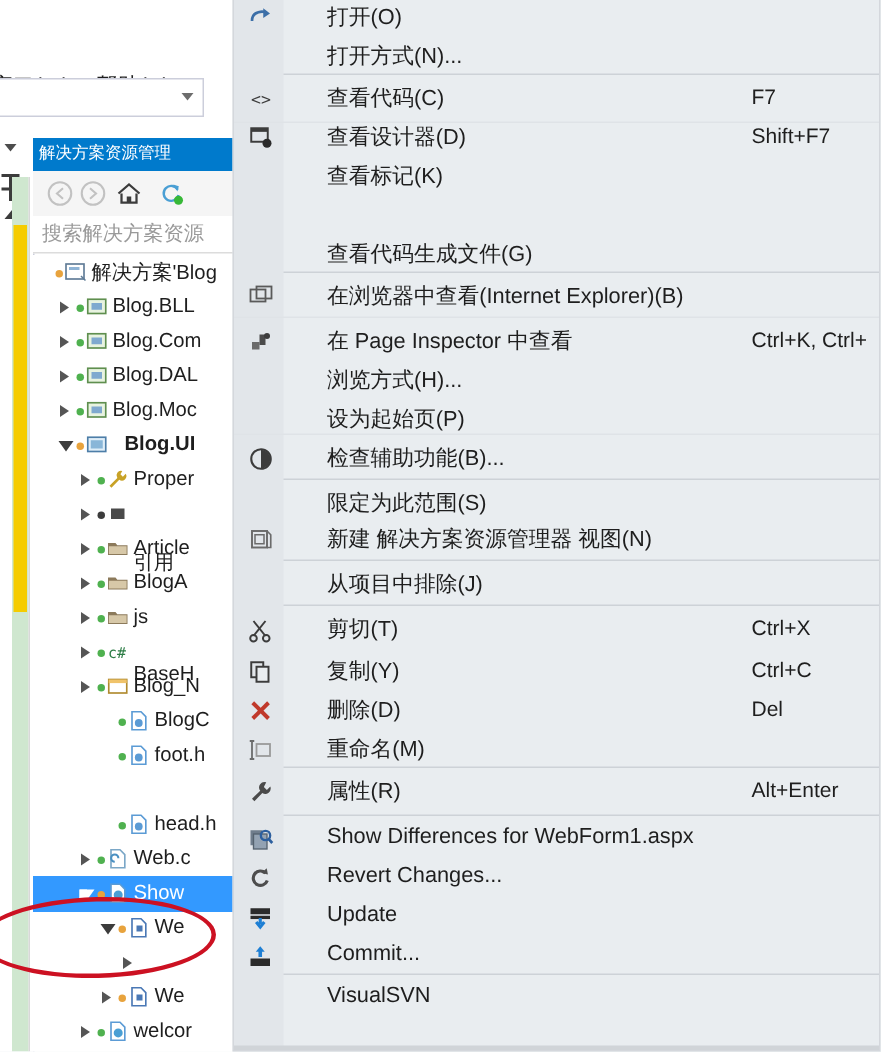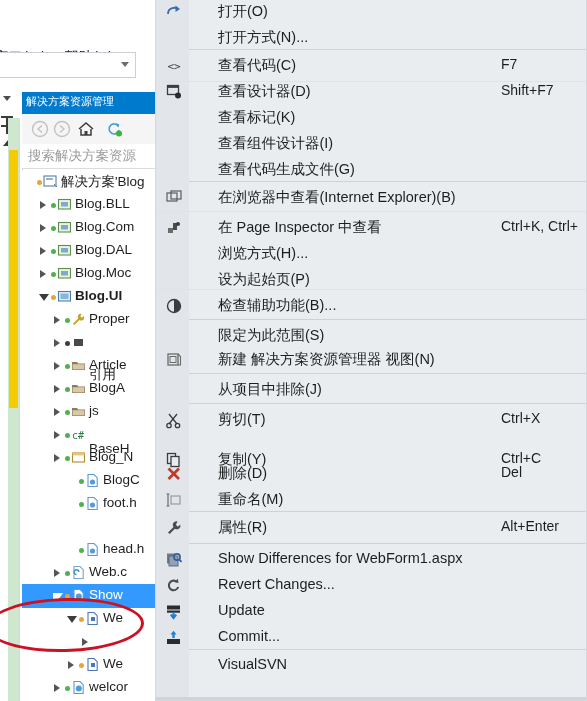--- a/index.html
+++ b/index.html
@@ -199,21 +199,21 @@
       </div>
       <div class="trow bold" style="top: 115px;">
         <span class="twist" style="left: 16px;">
           <span class="op"></span>
         </span>
         <span class="dot" style="left: 29px; background: rgb(232, 163, 61);"></span>
         <span class="ti" style="left: 35px;"><svg viewBox="0 0 15 15" width="15" height="15">
             <rect x="1.5" y="2.5" width="12" height="9.5" fill="#dfeef8" stroke="#4d7ea8" stroke-width="1.1"></rect>
             <rect x="3.5" y="4.5" width="8" height="5.5" fill="#89b6d8"></rect>
           </svg></span>
-        <span class="tl" style="left: 53px;">Blog.UI</span>
+        <span class="tl" style="left: 61px;">Blog.UI</span>
       </div>
       <div class="trow" style="top: 138px;">
         <span class="twist" style="left: 30px;">
           <span class="clo"></span>
         </span>
         <span class="dot" style="left: 43px; background: rgb(79, 177, 79);"></span>
         <span class="ti" style="left: 49px;"><svg viewBox="0 0 15 15" width="15" height="15">
             <path d="M10.5 2 a3 3 0 0 0-3.3 4.6 L2 11.8 l1.3 1.3 5.2-5.2 A3 3 0 0 0 12.8 3.9 l-1.9 1.9-1.6-1.6z" fill="#c8a227"></path>
           </svg></span>
         <span class="tl" style="left: 67px;">Proper</span>
@@ -407,23 +407,20 @@
           <rect x="2.5" y="2.5" width="11" height="9" fill="none" stroke="#3c3c3c" stroke-width="1.3"></rect>
           <rect x="2.5" y="2.5" width="11" height="2.4" fill="#3c3c3c"></rect>
           <circle cx="13" cy="12.5" r="3" fill="#2b2b2b"></circle>
         </svg></span>
       <span class="mlabel">查看设计器(D)</span>
       <span class="mshort">Shift+F7</span>
     </div>
     <div class="mi" style="top: 110px;">
       <span class="mlabel">查看标记(K)</span>
     </div>
-    <div class="mi" style="top: 136px;">
-      <span class="mlabel">查看组件设计器(I)</span>
-    </div>
     <div class="mi" style="top: 162px;">
       <span class="mlabel">查看代码生成文件(G)</span>
     </div>
     <div class="mi" style="top: 190px;">
       <span class="micon"><svg viewBox="0 0 18 18" width="18" height="18">
           <rect x="2" y="4" width="10" height="8" fill="none" stroke="#5a5a5a" stroke-width="1.2"></rect>
           <rect x="6" y="2" width="10" height="8" fill="none" stroke="#5a5a5a" stroke-width="1.2"></rect>
         </svg></span>
       <span class="mlabel">在浏览器中查看(Internet Explorer)(B)</span>
     </div>
@@ -466,21 +463,21 @@
     <div class="mi" style="top: 412px;">
       <span class="micon"><svg viewBox="0 0 18 18" width="18" height="18">
           <path d="M4 3 L12 13" stroke="#3c3c3c" stroke-width="1.3" fill="none"></path>
           <path d="M12 3 L4 13" stroke="#3c3c3c" stroke-width="1.3" fill="none"></path>
           <circle cx="4" cy="14.5" r="2.2" fill="none" stroke="#3c3c3c" stroke-width="1.3"></circle>
           <circle cx="12.5" cy="14.5" r="2.2" fill="none" stroke="#3c3c3c" stroke-width="1.3"></circle>
         </svg></span>
       <span class="mlabel">剪切(T)</span>
       <span class="mshort">Ctrl+X</span>
     </div>
-    <div class="mi" style="top: 452px;">
+    <div class="mi" style="top: 440px;">
       <span class="micon"><svg viewBox="0 0 18 18" width="18" height="18">
           <rect x="2.5" y="2.5" width="8" height="10" fill="none" stroke="#3c3c3c" stroke-width="1.3"></rect>
           <rect x="6" y="5.5" width="8" height="10" fill="#e9edf0" stroke="#3c3c3c" stroke-width="1.3"></rect>
         </svg></span>
       <span class="mlabel">复制(Y)</span>
       <span class="mshort">Ctrl+C</span>
     </div>
     <div class="mi" style="top: 466px;">
       <span class="micon"><svg viewBox="0 0 18 18" width="18" height="18">
           <path d="M3.5 3.5 L14 14" stroke="#c0392b" stroke-width="2.6" fill="none"></path>

